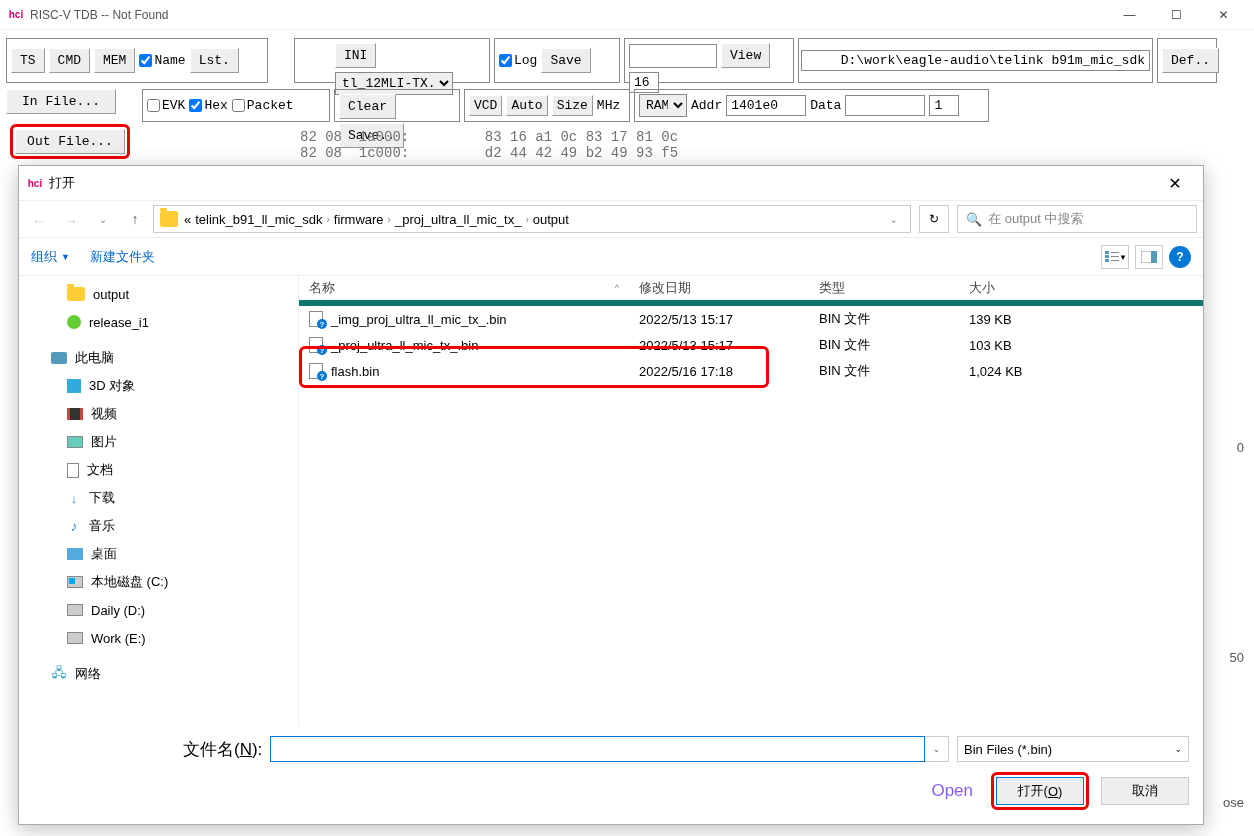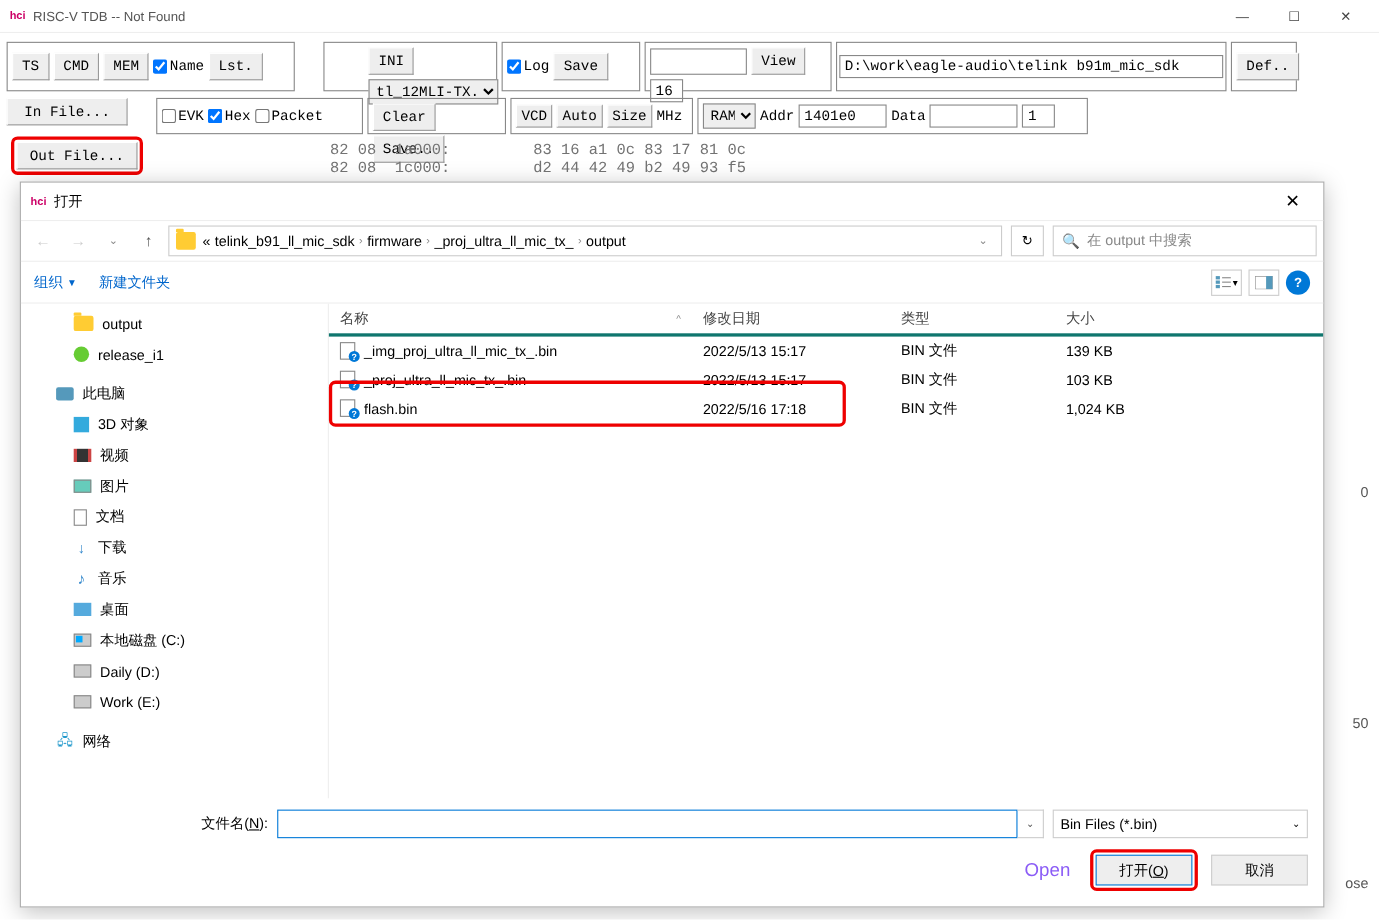--- a/index.html
+++ b/index.html
@@ -17,21 +17,21 @@
   .toolbar-row { display: flex; gap: 4px; align-items: flex-start; }
   .tb-group { border: 1px solid #888; padding: 4px; display: flex; gap: 4px; align-items: center; flex-wrap: wrap; }
   .tb-btn { font-family: "Courier New", monospace; font-size: 13px; padding: 4px 8px; background: #eee; border: 1px solid #999; border-top-color: #fff; border-left-color: #fff; cursor: pointer; white-space: nowrap; }
   .tb-chk { display: flex; align-items: center; gap: 2px; font-family: "Courier New", monospace; font-size: 13px; }
   .tb-chk input { margin: 0; }
   .tb-input { font-family: "Courier New", monospace; font-size: 13px; padding: 2px 4px; border: 1px solid #888; background: #fff; }
   .tb-select { font-family: "Courier New", monospace; font-size: 13px; padding: 2px; border: 1px solid #888; }
   .tb-label { font-family: "Courier New", monospace; font-size: 13px; }
   
   .group1 { width: 262px; height: 45px; }
-  .group-ini { width: 158px; height: 45px; padding-left: 40px; }
+  .group-ini { width: 196px; height: 45px; padding-left: 40px; }
   .group-log { width: 126px; height: 45px; }
   .group-view { width: 170px; height: 45px; }
   .group-path { width: 355px; height: 45px; align-items: stretch; padding: 2px; }
   .group-def { width: 60px; height: 45px; }
   
   .row2 { margin-top: 6px; }
   .btn-infile { width: 110px; }
   .btn-outfile-wrap { border: 3px solid #e00; border-radius: 6px; padding: 2px; display: inline-block; position: relative; top: 0; }
   .btn-outfile { width: 110px; }
   
@@ -66,38 +66,38 @@
   .help-btn { width: 22px; height: 22px; border-radius: 50%; background: #0078d7; color: #fff; display: flex; align-items: center; justify-content: center; font-weight: bold; cursor: pointer; }
   
   .dlg-body { flex: 1; display: flex; overflow: hidden; }
   .sidebar { width: 280px; border-right: 1px solid #eee; overflow-y: auto; padding: 4px 0; }
   .side-item { height: 28px; display: flex; align-items: center; padding-left: 32px; gap: 8px; cursor: pointer; font-size: 13px; }
   .side-item.indent1 { padding-left: 48px; }
   .side-icon { width: 18px; height: 16px; flex-shrink: 0; }
   .side-sep { height: 8px; }
   
   .filelist { flex: 1; display: flex; flex-direction: column; }
-  .fl-header { height: 30px; display: flex; align-items: center; border-bottom: 3px solid #0f766e; font-size: 13px; color: #444; }
+  .fl-header { height: 30px; display: flex; align-items: center; border-bottom: 6px solid #0f766e; font-size: 13px; color: #444; }
   .fl-col { padding: 0 10px; }
   .fl-col.name { width: 330px; display: flex; align-items: center; gap: 4px; }
   .fl-col.date { width: 180px; }
   .fl-col.type { width: 150px; }
   .fl-col.size { width: 120px; text-align: left; }
   .fl-sort { font-size: 9px; color: #888; }
   
   .fl-row { height: 26px; display: flex; align-items: center; font-size: 13px; cursor: pointer; }
   .fl-row .fl-col.name { display: flex; align-items: center; gap: 6px; }
   .file-icon { width: 16px; height: 16px; position: relative; flex-shrink: 0; }
   .file-icon .page { width: 14px; height: 16px; background: #fff; border: 1px solid #888; position: absolute; }
   .file-icon .badge { width: 10px; height: 10px; border-radius: 50%; background: #0078d7; color: #fff; font-size: 8px; display: flex; align-items: center; justify-content: center; position: absolute; right: -2px; bottom: -2px; font-weight: bold; }
   .highlight-box { position: absolute; border: 3px solid #e00; border-radius: 6px; pointer-events: none; }
   
   .dlg-footer { padding: 10px 14px 14px 14px; }
   .footer-row1 { display: flex; align-items: center; gap: 8px; margin-bottom: 10px; }
-  .fn-label { font-size: 13px; white-space: nowrap; padding-left: 150px; }
+  .fn-label { font-size: 17px; white-space: nowrap; padding-left: 150px; }
   .fn-label u { text-decoration: underline; }
   .fn-input { flex: 1; height: 26px; border: 1px solid #0078d7; padding: 0 6px; }
   .fn-input-wrap { flex: 1; position: relative; display: flex; }
   .fn-drop { width: 24px; height: 26px; border: 1px solid #ccc; border-left: none; display: flex; align-items: center; justify-content: center; cursor: pointer; font-size: 9px; color: #555; }
   .filter-select { width: 232px; height: 26px; border: 1px solid #ccc; padding: 0 6px; font-size: 13px; display: flex; align-items: center; justify-content: space-between; cursor: pointer; }
   .footer-row2 { display: flex; justify-content: flex-end; align-items: center; gap: 12px; }
   .open-label { color: #8b5cf6; font-size: 17px; margin-right: 6px; }
   .dlg-btn { width: 88px; height: 28px; border: 1px solid #ccc; background: #eee; cursor: pointer; font-size: 13px; display: flex; align-items: center; justify-content: center; }
   .dlg-btn.primary { border: 1px solid #0078d7; }
   .open-btn-wrap { border: 3px solid #e00; border-radius: 6px; padding: 2px; }
@@ -156,21 +156,21 @@
           <span>Log</span>
         </label>
       <button class="tb-btn">Save</button>
     </div>
     <div class="tb-group group-view">
       <div style="width:88px;height:24px;border:1px solid #888"></div>
       <button class="tb-btn">View</button>
       <input class="tb-input" style="width: 30px;" value="16">
     </div>
     <div class="tb-group group-path" style="align-items:center">
-      <input class="tb-input" style="flex: 1 1 0%; width: 100%;" value="D:\work\eagle-audio\telink b91m_mic_sdk">
+      <input class="tb-input" style="flex: 1 1 0%; width: 100%; text-align: right;" value="D:\work\eagle-audio\telink b91m_mic_sdk">
     </div>
     <div class="tb-group group-def">
       <button class="tb-btn">Def..</button>
     </div>
   </div>
   <div class="toolbar-row row2">
     <div style="display:flex;flex-direction:column;gap:4px">
       <button class="tb-btn btn-infile">In File...</button>
     </div>
     <div style="width:18px"></div>

